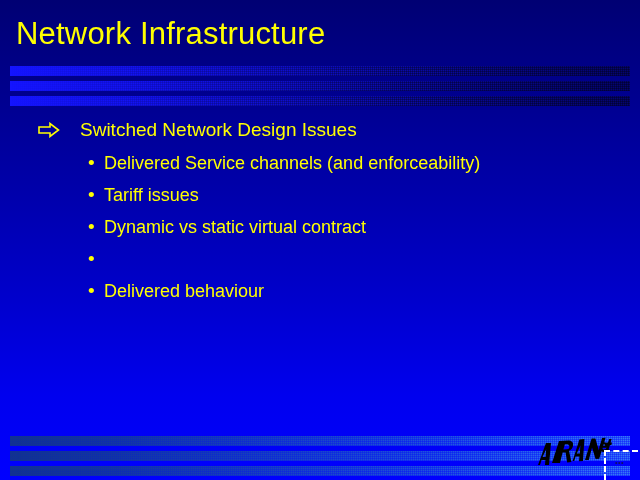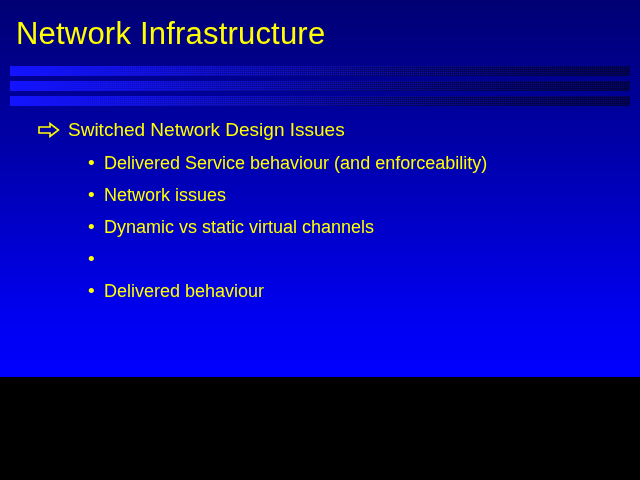--- a/index.html
+++ b/index.html
@@ -7,21 +7,21 @@
 
   html, body {
     width:640px; height:480px;
     overflow:hidden;
     background:#000000;
     font-family:"Liberation Sans", sans-serif;
   }
 
   #slide {
     position:relative;
-    width:640px; height:377px;
+    width:640px; height:480px;
     overflow:hidden;
     
     background:linear-gradient(to bottom, #000073 0%, #00008c 18%, #0000a8 38%, #0000cc 62%, #0000ee 82%, #0000ff 100%);
   }
 
   
   .bar-group {
     position:absolute;
     left:10px;
     width:620px;
@@ -112,20 +112,21 @@
     flex:0 0 30px;
     padding-top:4px;
     color:#ffff00;
     line-height:0;
   }
   .lvl1-text {
     color:#ffff00;
     font-size:19px;
     line-height:24px;
     white-space:nowrap;
+    margin-left:12px;
   }
 
   .lvl2 {
     display:flex;
     align-items:baseline;
     padding-left:88px;
     margin-bottom:8px;
   }
   .lvl2-marker {
     flex:0 0 16px;
@@ -192,31 +193,31 @@
       <span class="lvl1-marker">
         <svg width="22" height="16" viewBox="0 0 22 16" aria-hidden="true">
           <path d="M1 5 L12 5 L12 1.5 L20.5 8 L12 14.5 L12 11 L1 11 Z" fill="none" stroke="#ffff00" stroke-width="1.6" stroke-linejoin="miter"></path>
         </svg>
       </span>
       <span class="lvl1-text">Switched Network Design Issues</span>
     </div>
 
     <div class="lvl2">
       <span class="lvl2-marker">•</span>
-      <span class="lvl2-text">Delivered Service behaviour (and enforceability)</span>
-    </div>
-
-    <div class="lvl2">
-      <span class="lvl2-marker">•</span>
-      <span class="lvl2-text">Network issues</span>
-    </div>
-
-    <div class="lvl2">
-      <span class="lvl2-marker">•</span>
-      <span class="lvl2-text">Dynamic vs static virtual channels</span>
+      <span class="lvl2-text">Delivered Service channels (and enforceability)</span>
+    </div>
+
+    <div class="lvl2">
+      <span class="lvl2-marker">•</span>
+      <span class="lvl2-text">Tariff issues</span>
+    </div>
+
+    <div class="lvl2">
+      <span class="lvl2-marker">•</span>
+      <span class="lvl2-text">Dynamic vs static virtual contract</span>
     </div>
 
     <div class="lvl2">
       <span class="lvl2-marker">•</span>
     </div>
 
     <div class="lvl2">
       <span class="lvl2-marker">•</span>
       <span class="lvl2-text">Delivered behaviour</span>
     </div>

